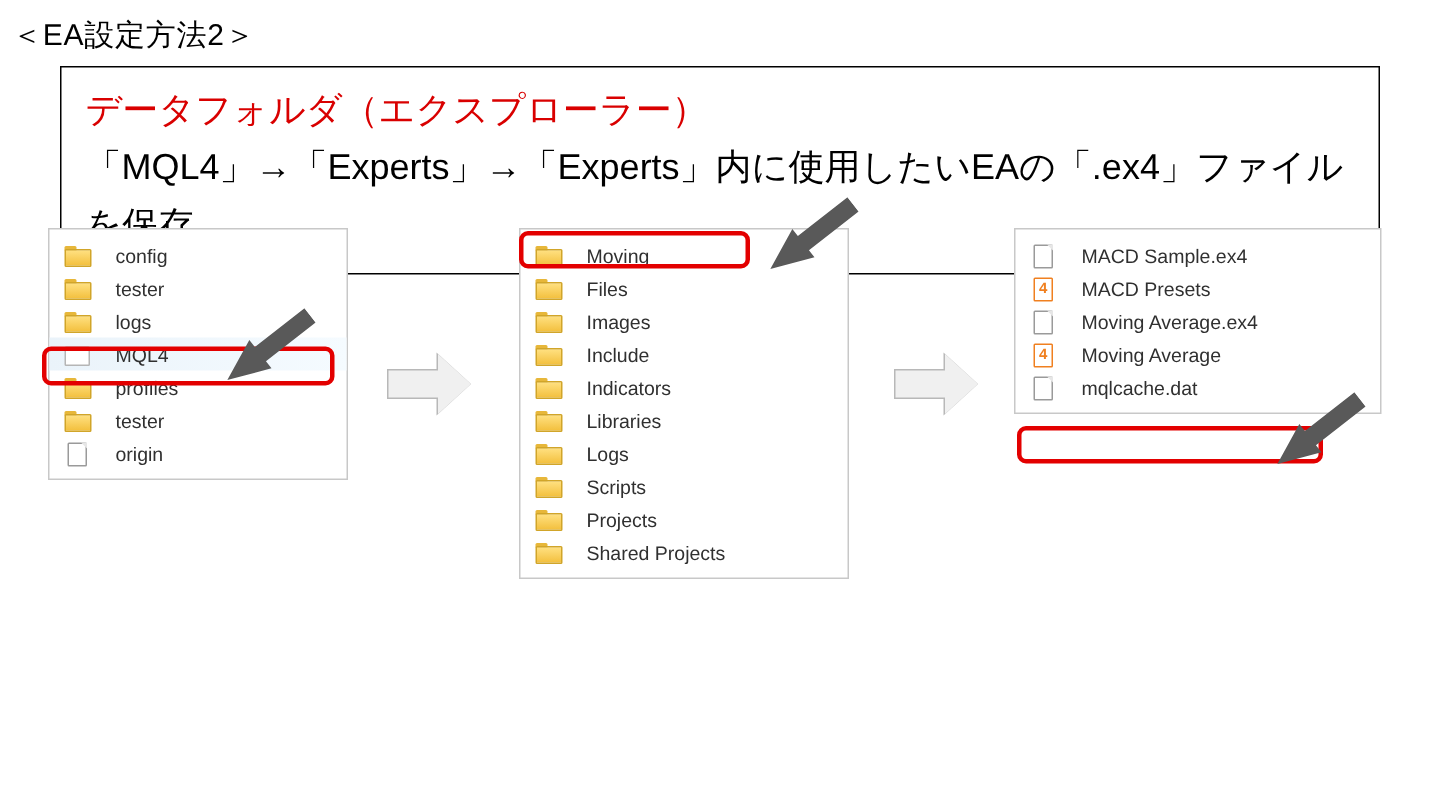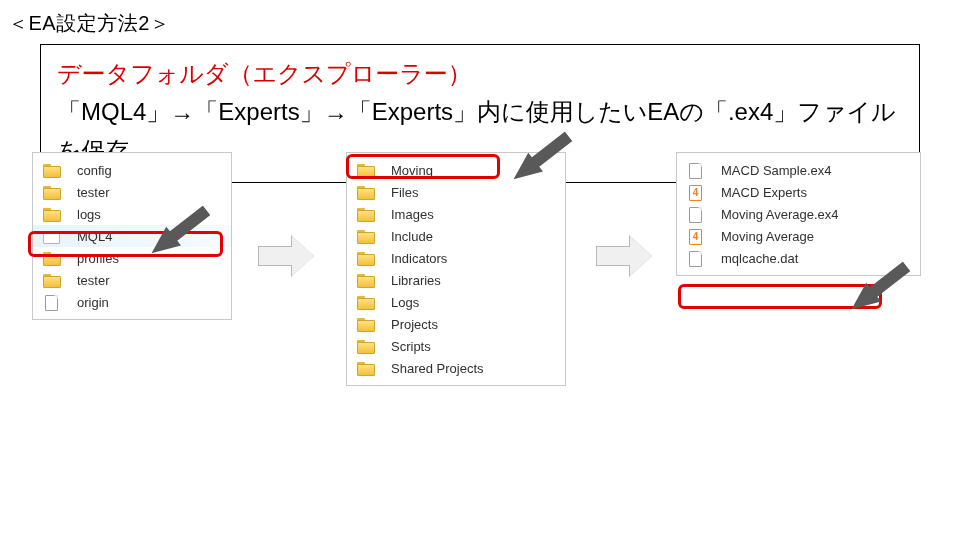--- a/index.html
+++ b/index.html
@@ -256,40 +256,40 @@
   <div class="row">
       <span class="icon folder"></span>
       <span>Libraries</span>
     </div>
   <div class="row">
       <span class="icon folder"></span>
       <span>Logs</span>
     </div>
   <div class="row">
       <span class="icon folder"></span>
+      <span>Scripts</span>
+    </div>
+  <div class="row">
+      <span class="icon folder"></span>
       <span>Projects</span>
-    </div>
-  <div class="row">
-      <span class="icon folder"></span>
-      <span>Scripts</span>
     </div>
   <div class="row">
       <span class="icon folder"></span>
       <span>Shared Projects</span>
     </div>
 </div>
 
 <div class="panel p3">
   <div class="row">
       <span class="icon file"></span>
       <span>MACD Sample.ex4</span>
     </div>
   <div class="row">
       <span class="icon mt4file"></span>
-      <span>MACD Experts</span>
+      <span>MACD Presets</span>
     </div>
   <div class="row">
       <span class="icon file"></span>
       <span>Moving Average.ex4</span>
     </div>
   <div class="row">
       <span class="icon mt4file"></span>
       <span>Moving Average</span>
     </div>
   <div class="row">

